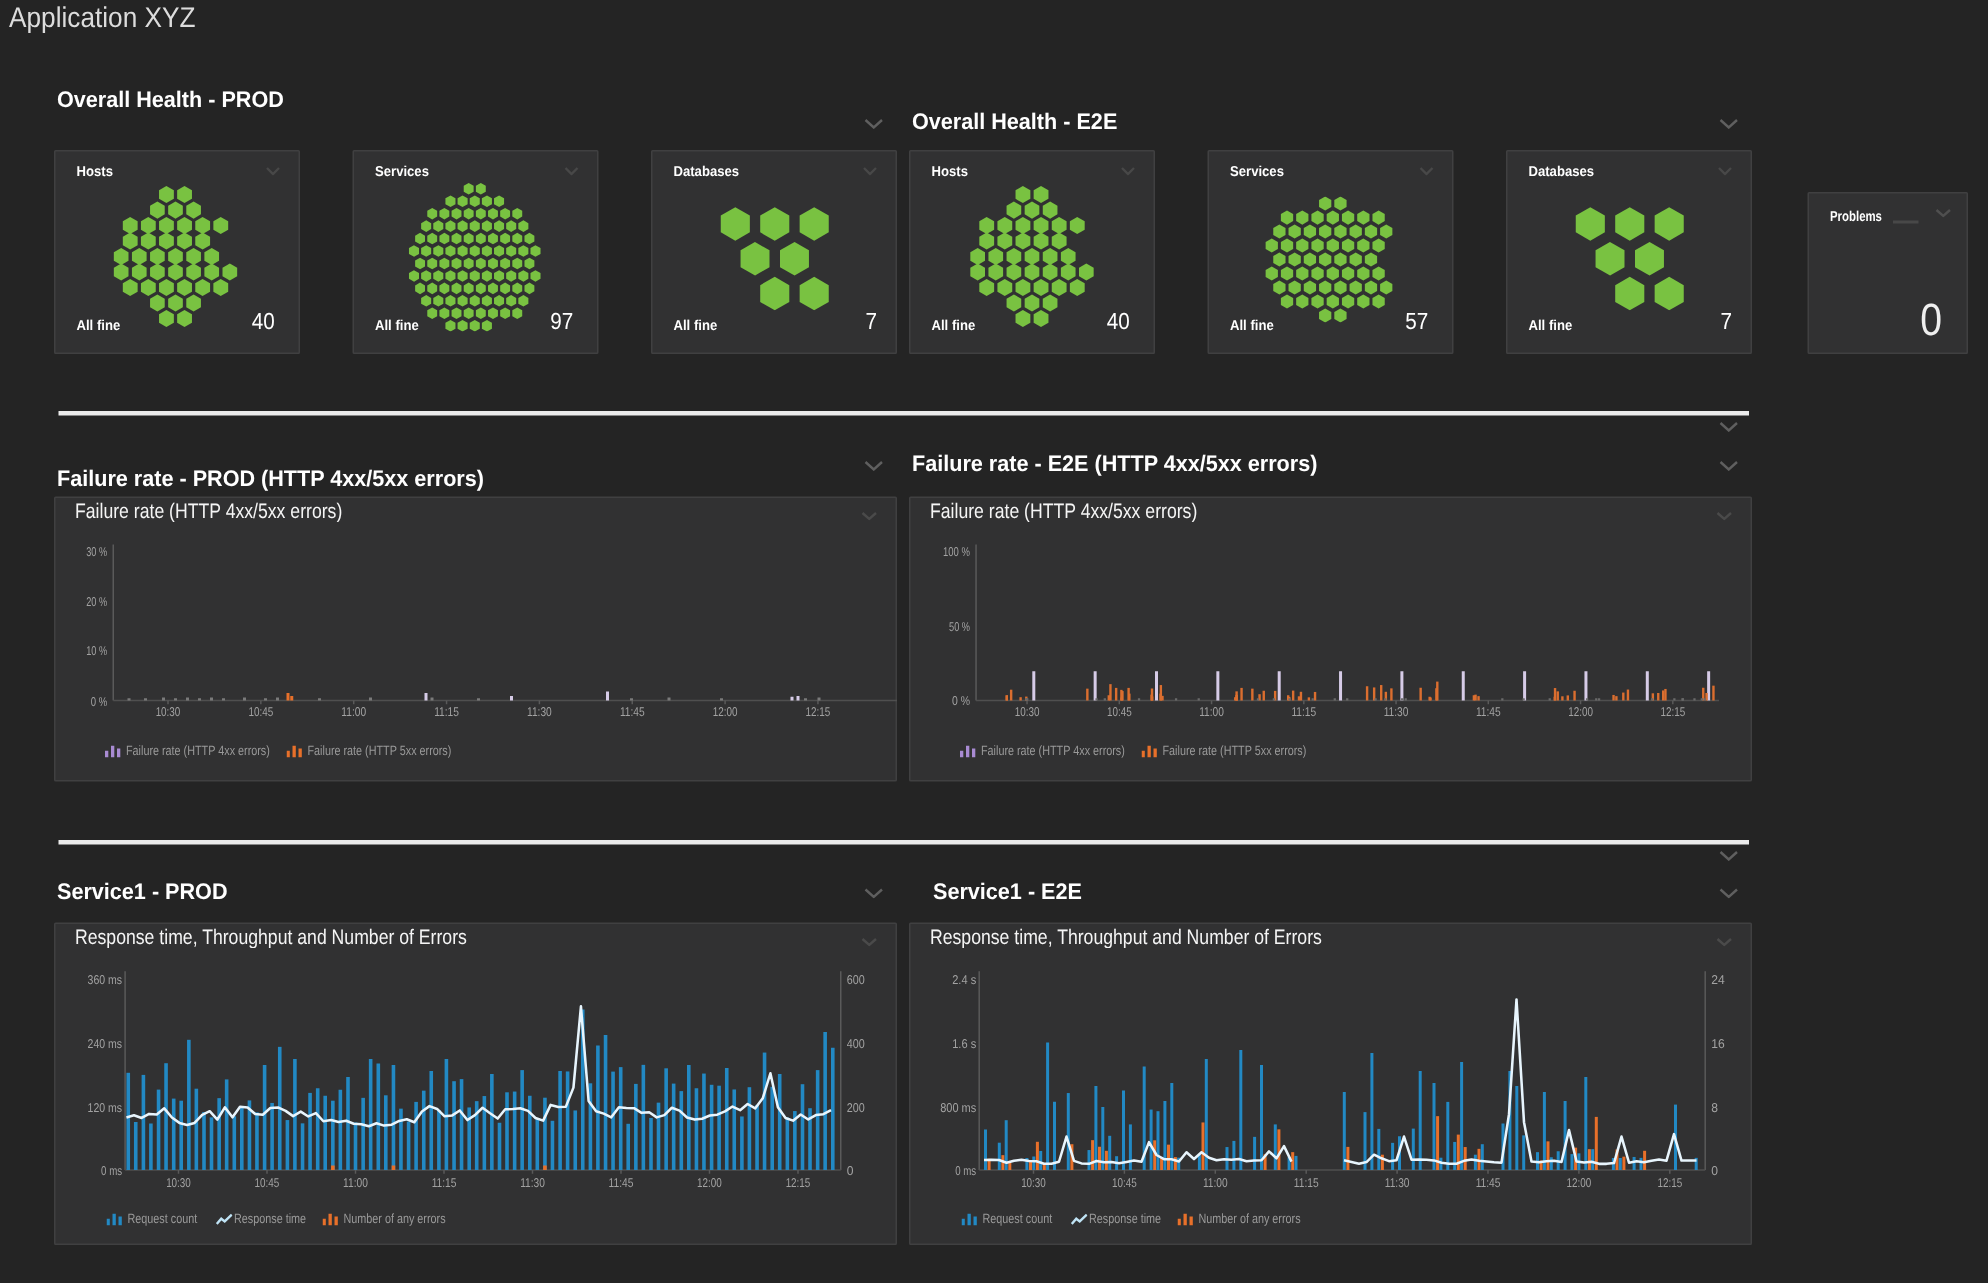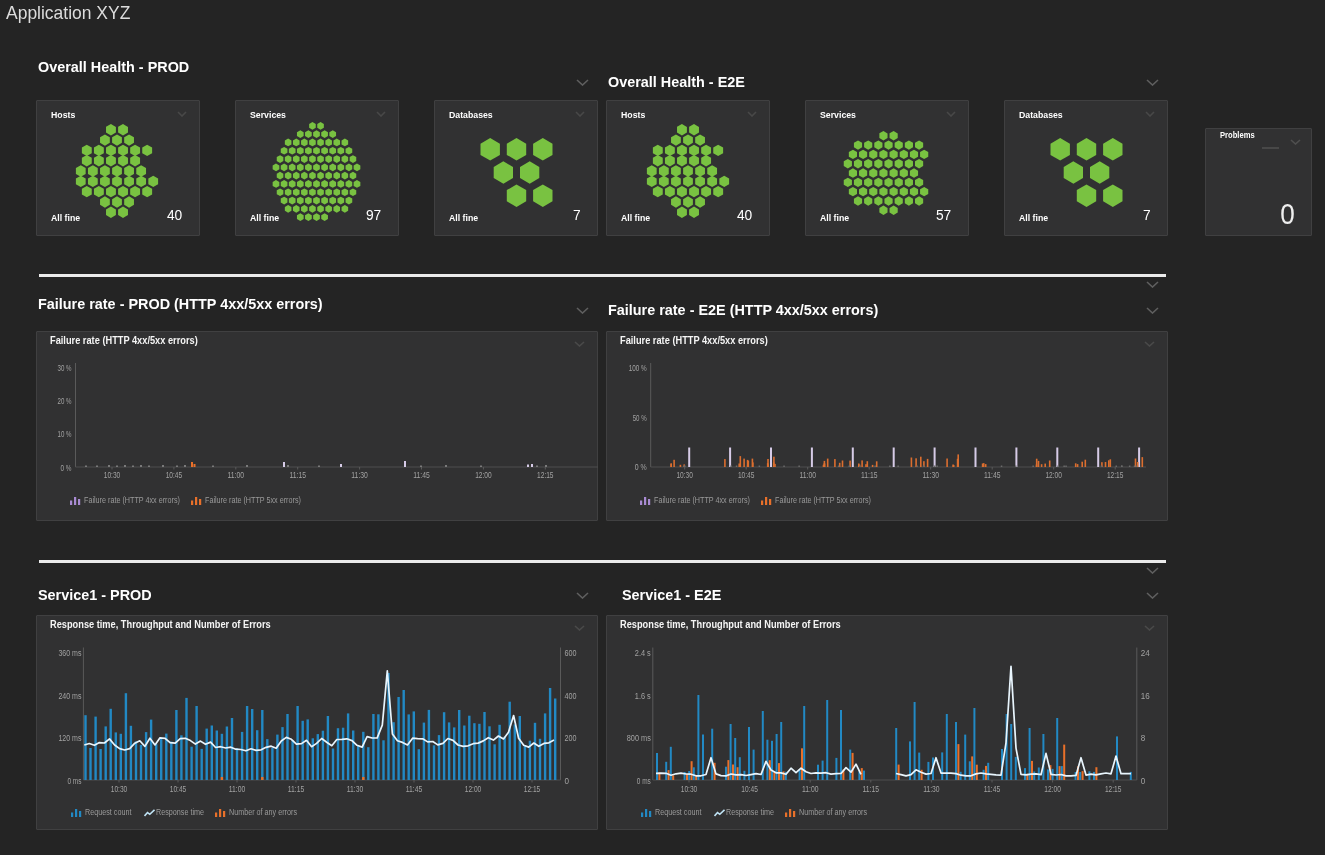--- a/index.html
+++ b/index.html
@@ -1,23 +1,23 @@
 <!DOCTYPE html>
 <html><head><meta charset="utf-8">
 <style>
 html,body{margin:0;padding:0;background:#242424;}
 body{width:1325px;height:855px;position:relative;overflow:hidden;
   font-family:"Liberation Sans",sans-serif;}
 .title{position:absolute;left:6px;top:2px;font-size:19px;color:#dcdcdc;}
 .h2{position:absolute;font-size:15px;font-weight:bold;color:#ffffff;white-space:nowrap;}
 .tile{position:absolute;background:#313132;border:1px solid #404041;box-sizing:border-box;border-radius:1px;}
 .tlabel{position:absolute;font-size:9.5px;font-weight:bold;color:#ffffff;line-height:9.5px;white-space:nowrap;}
-.tnum{position:absolute;font-size:15.5px;color:#ffffff;line-height:15.5px;text-align:center;}
+.tnum{position:absolute;font-size:15.5px;color:#ffffff;line-height:15.5px;text-align:right;}
 .bignum{position:absolute;font-size:30px;color:#efefef;line-height:30px;text-align:right;}
-.ctitle{position:absolute;font-size:11px;font-weight:bold;color:#f5f5f5;line-height:9.5px;white-space:nowrap;}
+.ctitle{position:absolute;font-size:14px;font-weight:normal;color:#f5f5f5;line-height:9.5px;white-space:nowrap;}
 .sep{position:absolute;left:39px;width:1127px;height:2.5px;background:#ebebeb;}
 .ltext{position:absolute;font-size:9px;color:#9a9a9a;line-height:9px;white-space:nowrap;}
 .c{display:inline-block;transform-origin:0 0;white-space:nowrap;}
 .cr{display:inline-block;transform-origin:100% 0;white-space:nowrap;}
 </style></head>
 <body>
 <div class="title"><span class="c" style="transform:scaleX(.92)">Application XYZ</span></div>
 <div class="h2" style="left:38px;top:58px"><span class="c" style="transform:scaleX(.96)">Overall Health - PROD</span></div>
 <svg style="position:absolute;left:576px;top:79px" width="13" height="7" viewBox="0 0 13 7">
     <path d="M1 1 L6.5 6 L12 1" fill="none" stroke="#5f5f5f" stroke-width="1.6"></path>
@@ -322,31 +322,31 @@
     <polygon points="47.2,5.6 47.2,16.8 37.5,22.4 27.8,16.8 27.8,5.6 37.5,0.0" fill="#79c241"></polygon>
     <polygon points="73.5,5.6 73.5,16.8 63.8,22.4 54.1,16.8 54.1,5.6 63.8,0.0" fill="#79c241"></polygon>
     <polygon points="34.0,28.8 34.0,40.0 24.4,45.6 14.7,40.0 14.7,28.8 24.3,23.2" fill="#79c241"></polygon>
     <polygon points="60.3,28.8 60.3,40.0 50.7,45.6 41.0,40.0 41.0,28.8 50.7,23.2" fill="#79c241"></polygon>
     <polygon points="47.2,52.0 47.2,63.2 37.5,68.8 27.8,63.2 27.8,52.0 37.5,46.4" fill="#79c241"></polygon>
     <polygon points="73.5,52.0 73.5,63.2 63.8,68.8 54.1,63.2 54.1,52.0 63.8,46.4" fill="#79c241"></polygon>
   </svg>
 <div class="tlabel" style="left:1019px;top:213px"><span class="c" style="transform:scaleX(.92)">All fine</span></div>
 <div class="tnum" style="left:1137px;top:207px;width:18px"><span class="cr" style="transform:scaleX(.89)">7</span></div>
 <div class="tile" style="left:1205px;top:128px;width:107px;height:108px"></div>
-<div class="tlabel" style="left:1220px;top:130px"><span class="c" style="transform:scaleX(.8)">Problems</span></div>
+<div class="tlabel" style="left:1220px;top:140px"><span class="c" style="transform:scaleX(.8)">Problems</span></div>
 <div style="position:absolute;left:1262px;top:147px;width:17px;height:2px;background:#484848"></div>
 <svg style="position:absolute;left:1290px;top:139px" width="11" height="6" viewBox="0 0 11 6">
     <path d="M1 1 L5.5 5 L10 1" fill="none" stroke="#4f4f4f" stroke-width="1.6"></path>
   </svg>
 <div class="bignum" style="left:1250px;top:199px;width:45px"><span class="cr" style="transform:scaleX(.87)">0</span></div>
 <div class="sep" style="top:274px"></div>
 <svg style="position:absolute;left:1146px;top:281px" width="13" height="7" viewBox="0 0 13 7">
     <path d="M1 1 L6.5 6 L12 1" fill="none" stroke="#5f5f5f" stroke-width="1.6"></path>
   </svg>
-<div class="h2" style="left:38px;top:295px"><span class="c" style="transform:scaleX(.96)">Failure rate - PROD (HTTP 4xx/5xx errors)</span></div>
+<div class="h2" style="left:38px;top:311px"><span class="c" style="transform:scaleX(.96)">Failure rate - PROD (HTTP 4xx/5xx errors)</span></div>
 <svg style="position:absolute;left:576px;top:307px" width="13" height="7" viewBox="0 0 13 7">
     <path d="M1 1 L6.5 6 L12 1" fill="none" stroke="#5f5f5f" stroke-width="1.6"></path>
   </svg>
 <div class="h2" style="left:608px;top:301px"><span class="c" style="transform:scaleX(.96)">Failure rate - E2E (HTTP 4xx/5xx errors)</span></div>
 <svg style="position:absolute;left:1146px;top:307px" width="13" height="7" viewBox="0 0 13 7">
     <path d="M1 1 L6.5 6 L12 1" fill="none" stroke="#5f5f5f" stroke-width="1.6"></path>
   </svg>
 <div class="tile" style="left:36px;top:331px;width:562px;height:190px"></div>
 <div class="ctitle" style="left:50px;top:335.5px"><span class="c" style="transform:scaleX(.84)">Failure rate (HTTP 4xx/5xx errors)</span></div>
 <svg style="position:absolute;left:574px;top:341px" width="11" height="6" viewBox="0 0 11 6">

